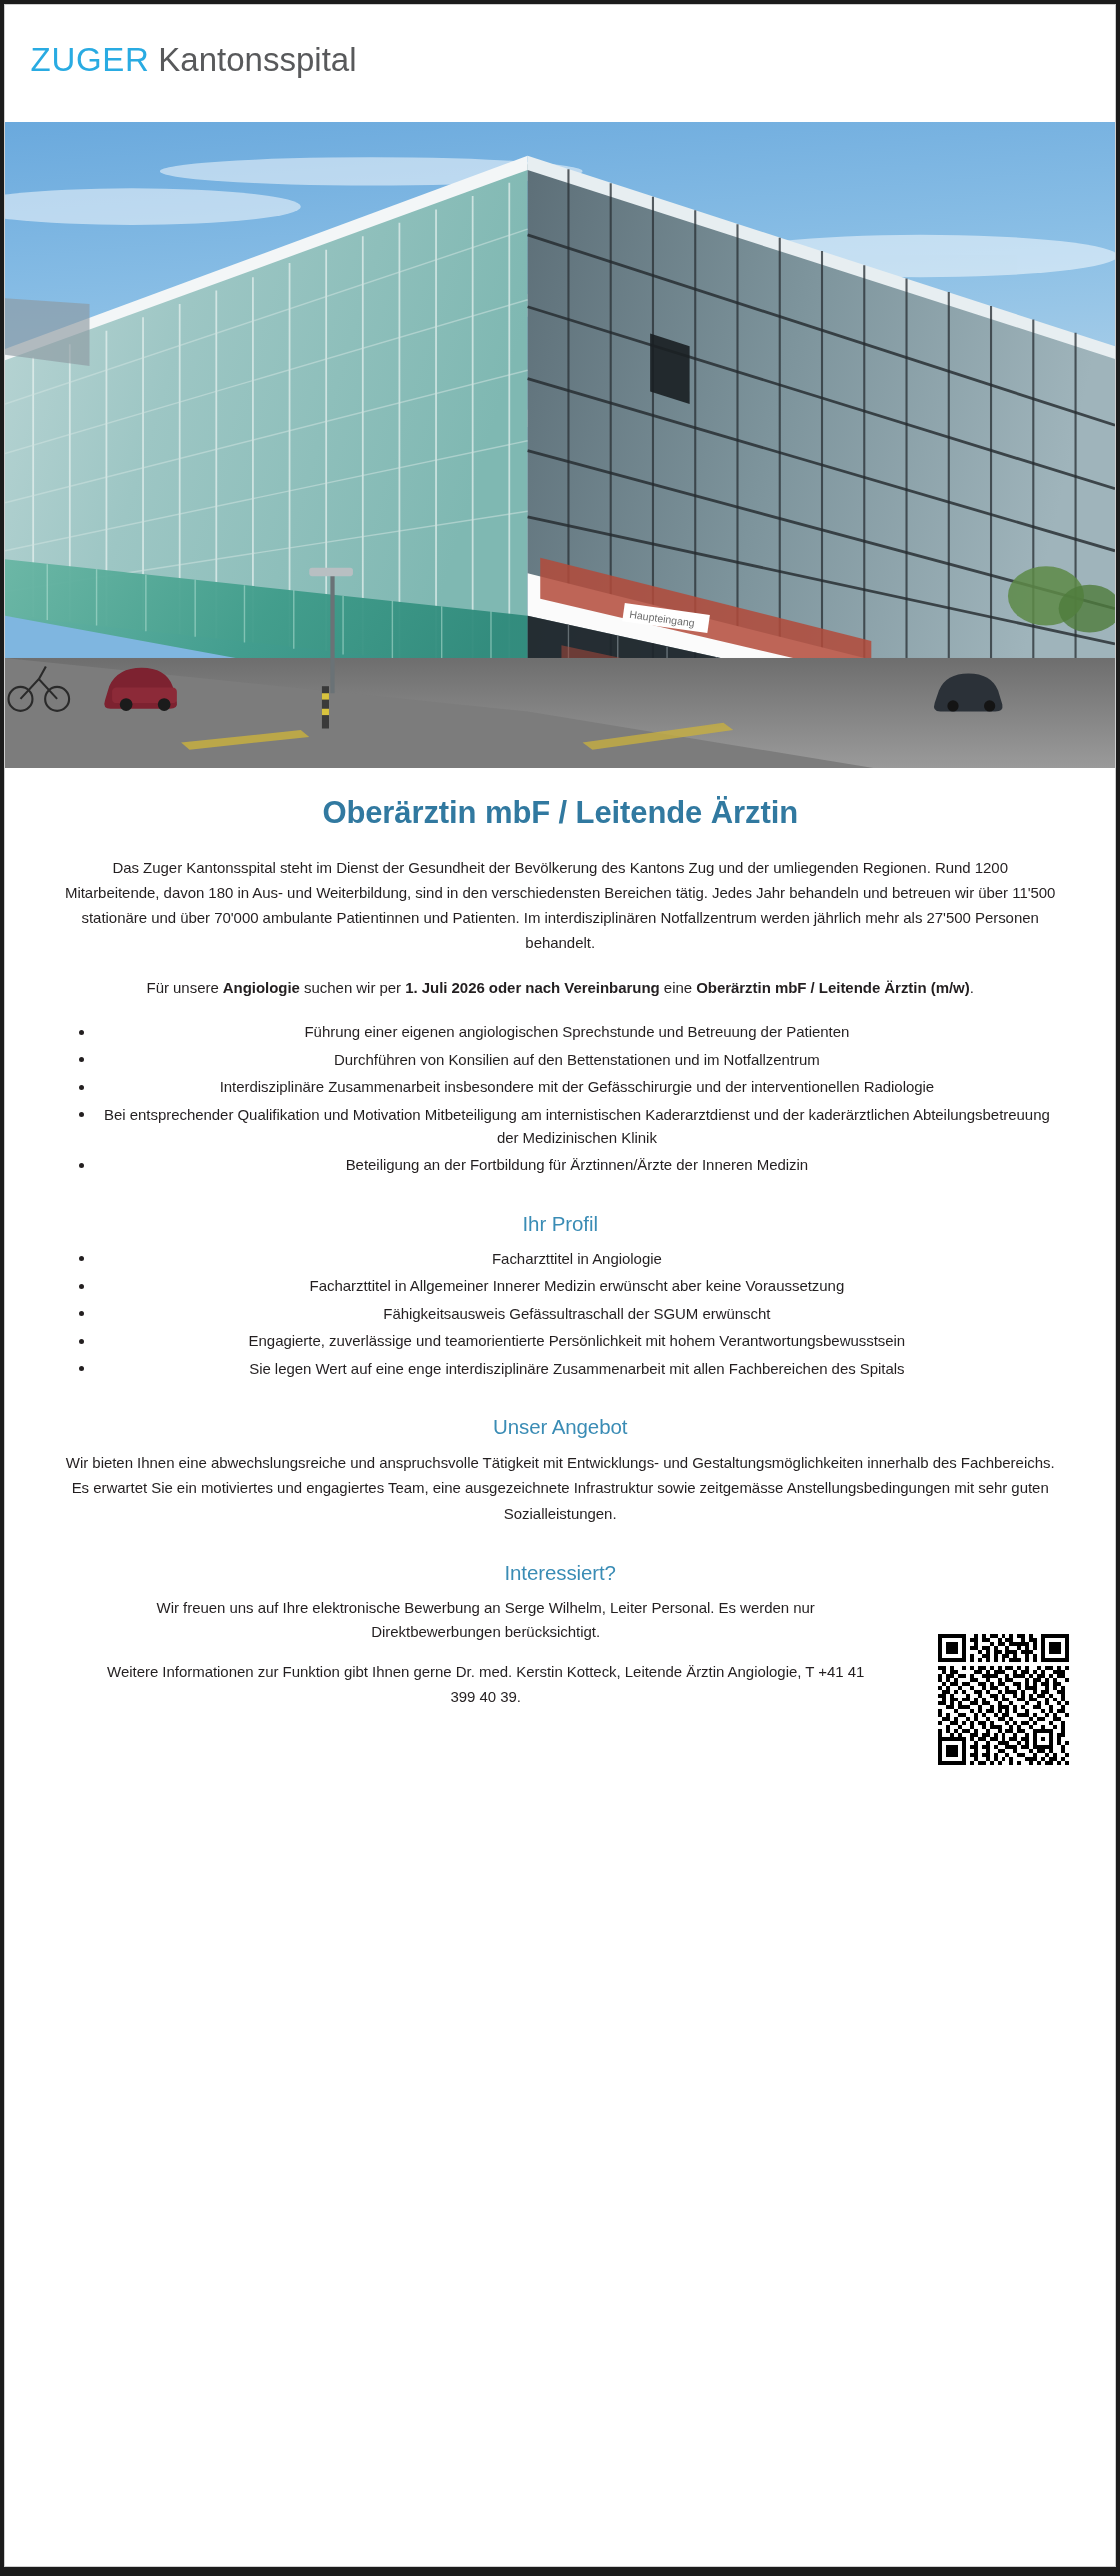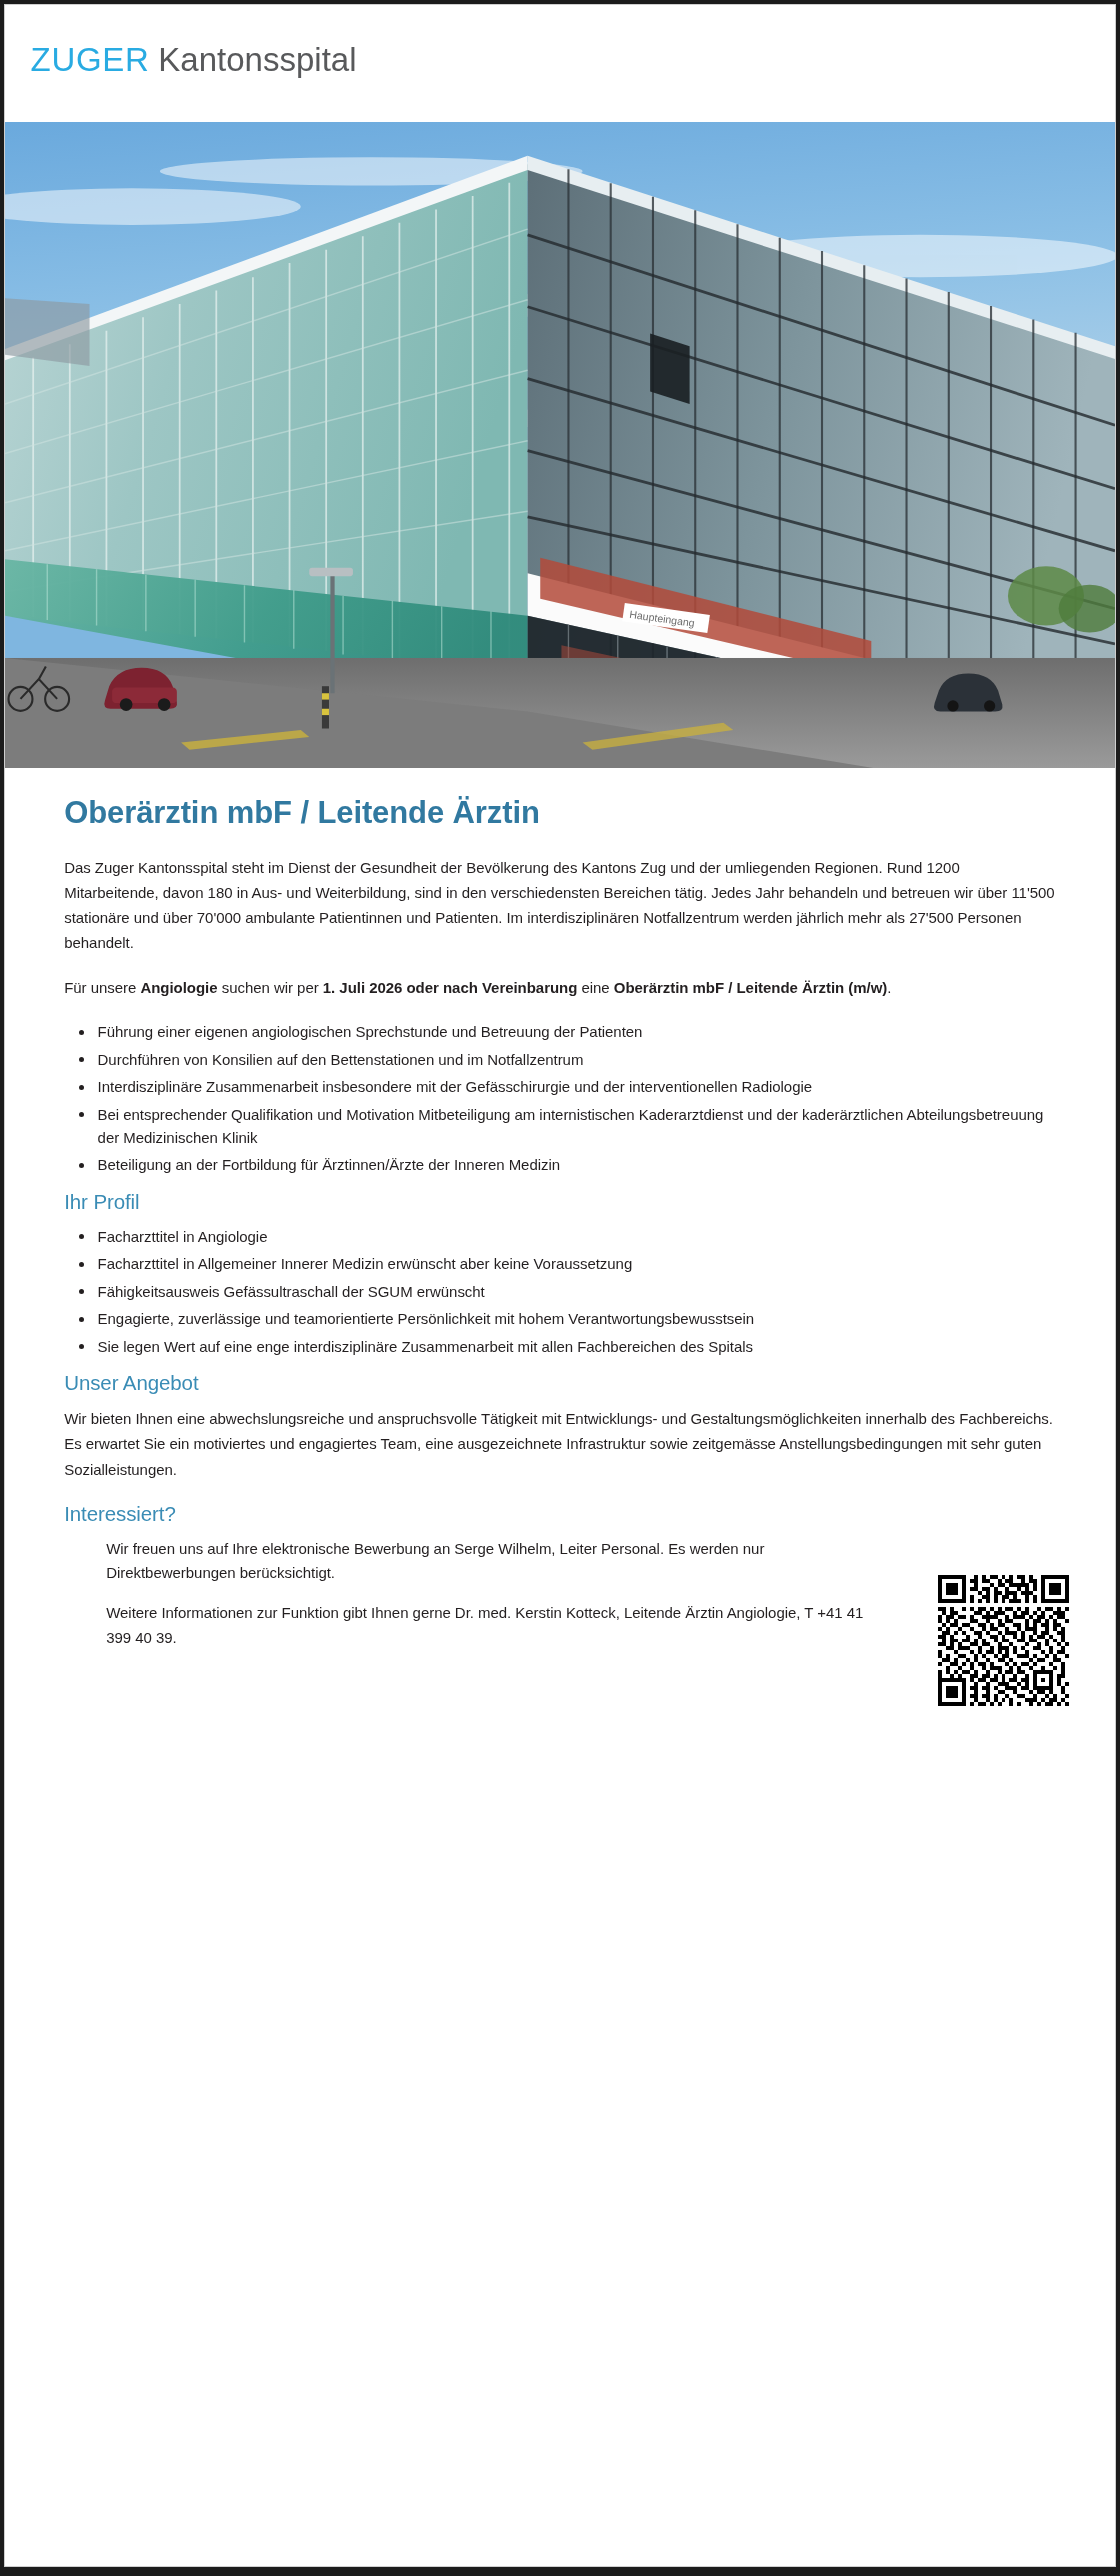--- a/index.html
+++ b/index.html
@@ -17,20 +17,21 @@
   .page {
     position: absolute;
     left: 4.2px;
     top: 4.2px;
     width: 1112px;
     height: 2563px;
     background: #ffffff;
     box-sizing: border-box;
     border: 0.7px solid #cfcfcf;
     overflow: hidden;
+    text-align: center;
   }
 
   
   .header {
     height: 117px;
     background: #ffffff;
     position: relative;
   }
   .logo {
     position: absolute;
@@ -87,21 +88,21 @@
   }
   p.body b { font-weight: 700; }
 
   h2.section {
     color: #3a8cb5;
     font-size: 20.5px;
     font-weight: 400;
     margin: 21px 0 11.3px 0;
     letter-spacing: -0.1px;
   }
-  h2.section.tight { margin-top: 13px; }
+  h2.section.tight { margin-top: 35px; }
 
   ul.bullets {
     margin: 0 0 7px 0;
     padding: 0 0 0 32px;
     list-style: none;
   }
   ul.bullets li {
     color: #231f20;
     font-size: 15px;
     line-height: 1.55;

